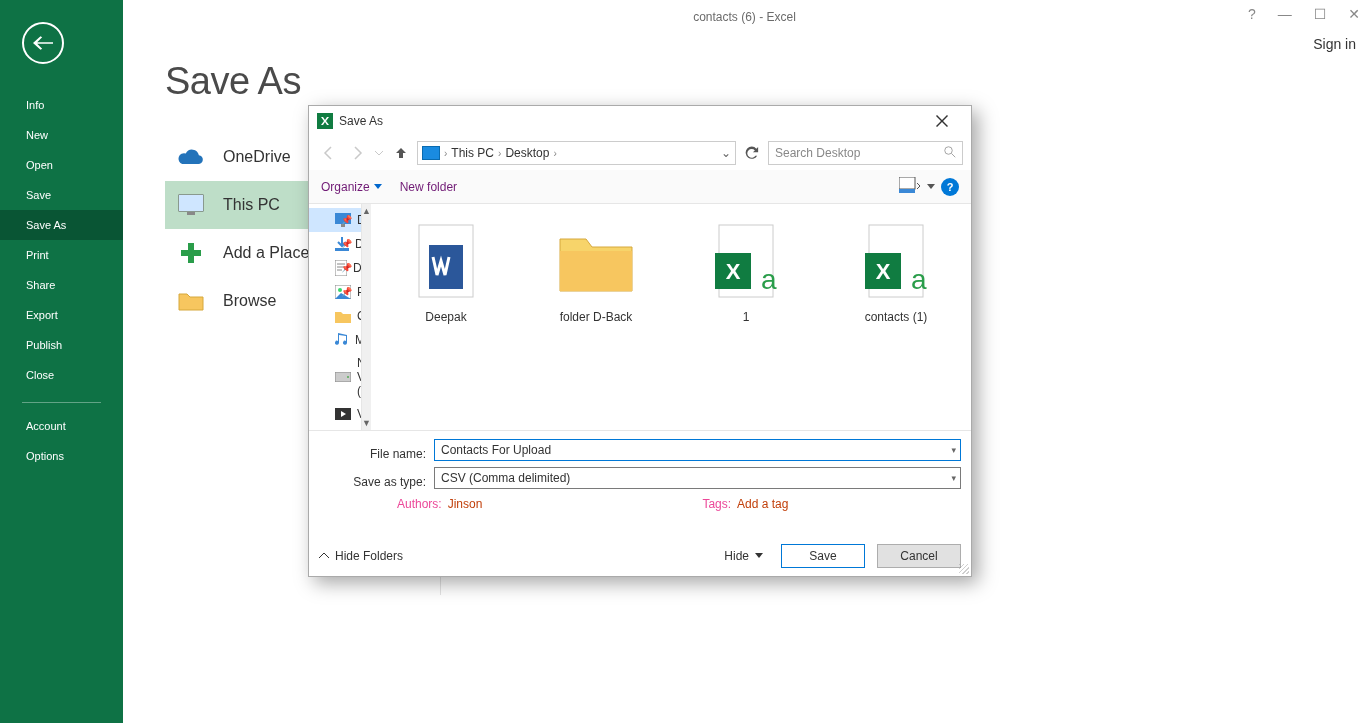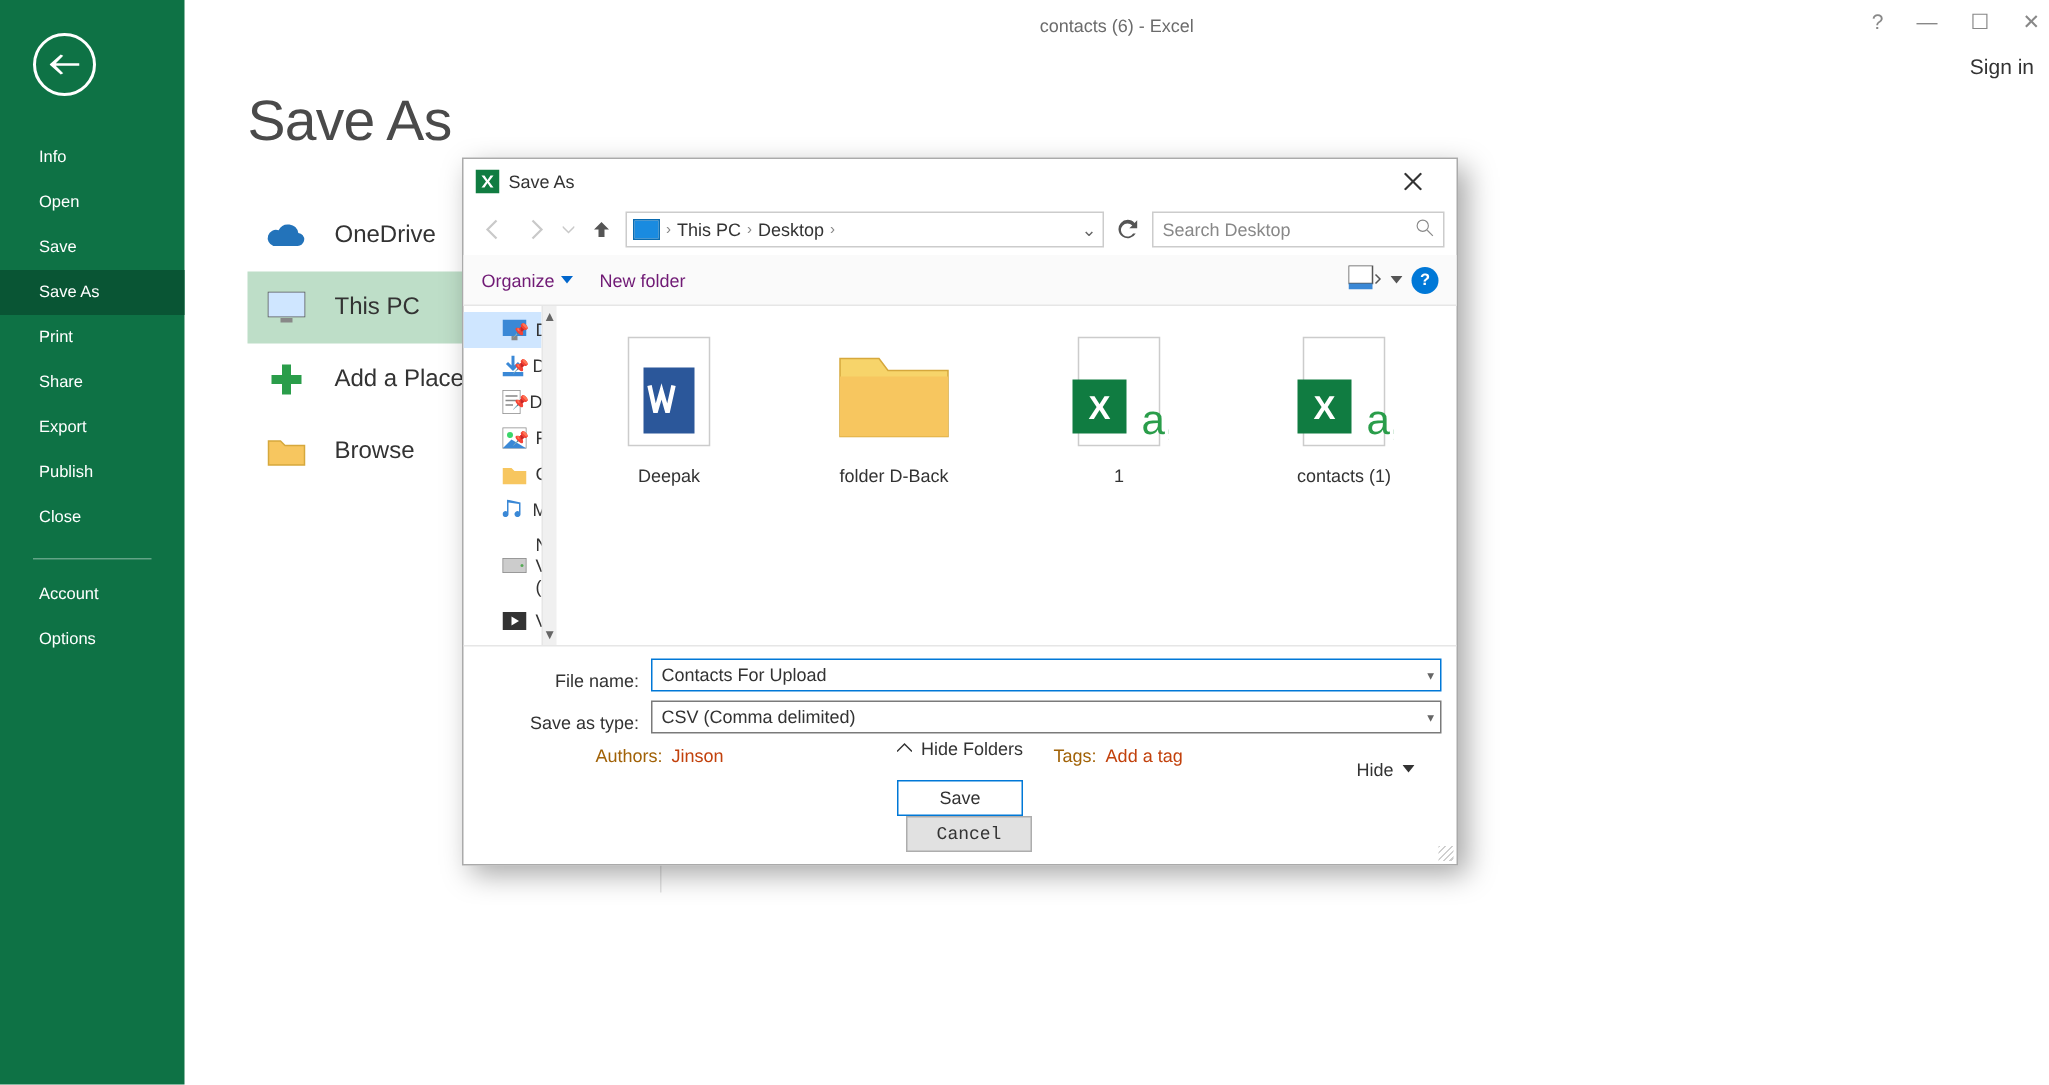--- a/index.html
+++ b/index.html
@@ -66,49 +66,50 @@
 .ficon{ width:80px; height:80px; display:flex;align-items:center;justify-content:center; position:relative;}
 .flabel{ font-size:12px; text-align:center;}
 
 .fields{ padding: 8px 10px; border-top:1px solid #e6e6e6;}
 .field-row{ display:flex; align-items:flex-end; margin-bottom:6px;}
 .field-row label{ width:115px; text-align:right; padding-right:8px;}
 .field-row .control{ flex:1; height:22px; border:1px solid #7a7a7a; display:flex;align-items:center; padding:0 6px; background:#fff; position:relative;}
 .field-row .control.sel{ border:1px solid #0078d7;}
 .field-row .control .dd{ position:absolute; right:4px; color:#666; font-size:9px; cursor:pointer;}
 .meta-row{ display:flex; padding:2px 10px 0 10px;}
-.meta-row .mlabel{ margin-right:6px; color:#a16207;}
+.meta-row .mlabel{ margin-right:6px; color:#ec4899;}
 .meta-row .mval{ color:#c2410c; cursor:pointer;}
 .meta-row .gap{ width:220px;}
 .meta-row .authors-lbl{ margin-left:68px;}
 
-.bottom-row{ position:absolute; bottom:8px; left:10px; right:10px; display:flex; align-items:center;flex-direction:column;}
+.bottom-row{ position:absolute; bottom:8px; left:10px; right:10px; display:flex; align-items:center;}
 .hide-folders{ display:flex;align-items:center;gap:6px; cursor:pointer;}
 .tools{ margin-left:auto; display:flex;align-items:center;gap:6px; cursor:pointer; margin-right:18px;}
 .btn{ width:84px; height:24px; border:1px solid #adadad; background:#e1e1e1; display:flex;align-items:center;justify-content:center; cursor:pointer;}
 .btn.primary{ border:1px solid #0078d7; background:#fff;}
-.btn + .btn{ margin-left:12px;font-family:Liberation Mono, monospace;}
+.btn + .btn{ margin-left:12px;}
 .resize-grip{ position:absolute; right:2px; bottom:2px; width:10px; height:10px; opacity:.4;
   background: repeating-linear-gradient(135deg,#888,#888 1px,transparent 1px,transparent 3px);}
 
 
 </style>
 </head>
 <body>
 
 <div class="backstage">
 
   <div class="sidebar">
     <div class="back-circle">
       <svg width="20" height="14" viewBox="0 0 24 16">
           <path d="M24 7H5l6-6L9 0 0 8l9 8 2-1-6-6h19z"></path>
         </svg>
     </div>
     <div class="sidebar-items" id="sb-items">
         <div class="sidebar-item">Info</div>
+        <div class="sidebar-item">New</div>
         <div class="sidebar-item">Open</div>
         <div class="sidebar-item">Save</div>
         <div class="sidebar-item selected">Save As</div>
         <div class="sidebar-item">Print</div>
         <div class="sidebar-item">Share</div>
         <div class="sidebar-item">Export</div>
         <div class="sidebar-item">Publish</div>
         <div class="sidebar-item">Close</div>
       </div>
     <hr>

